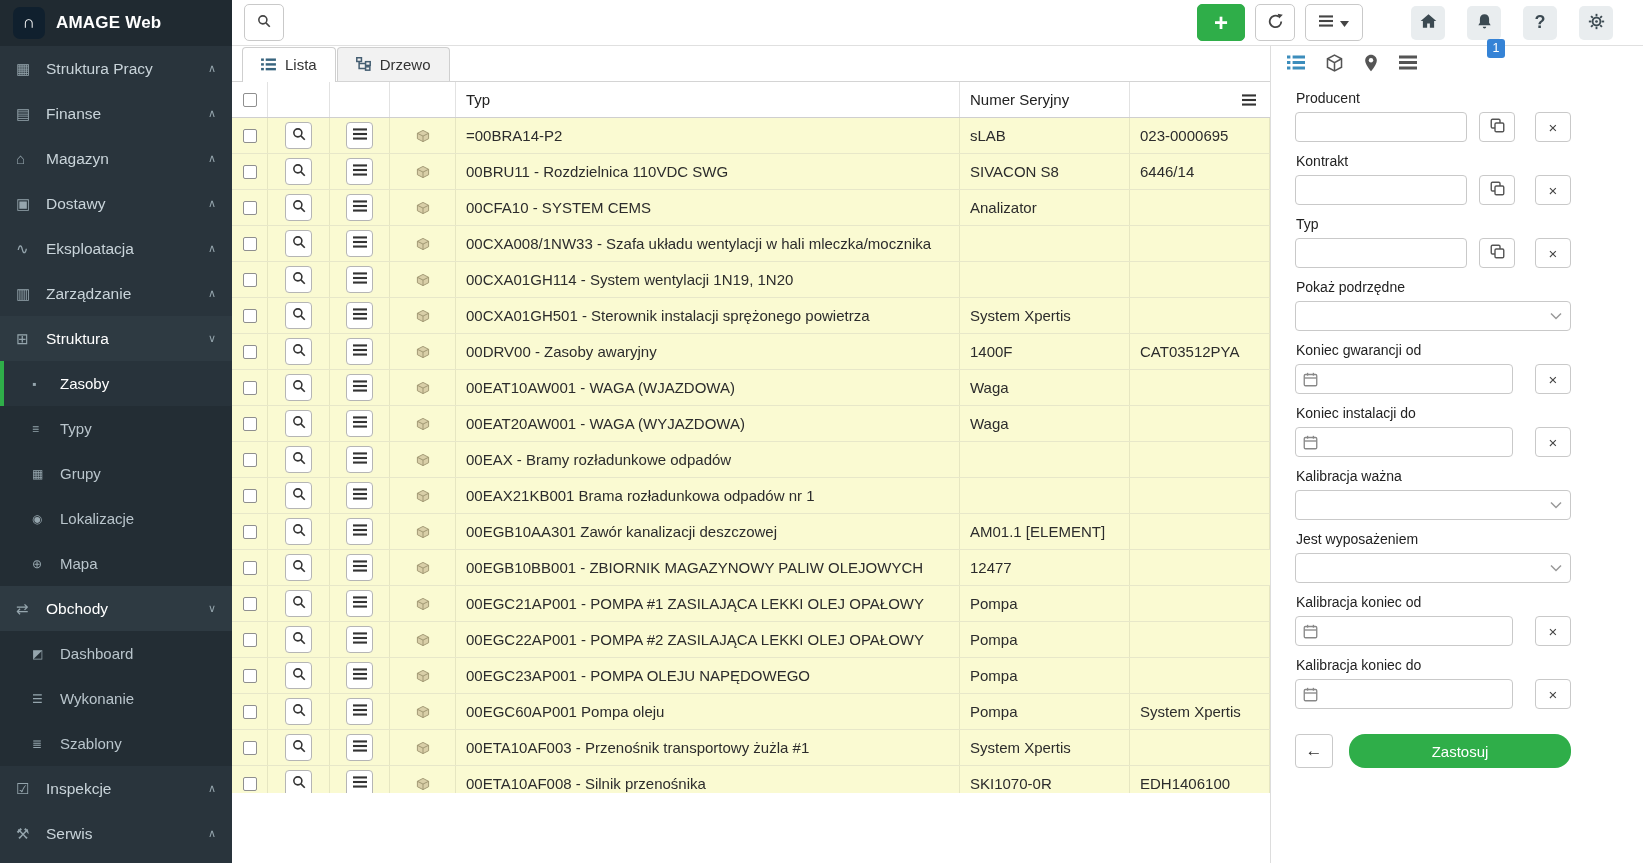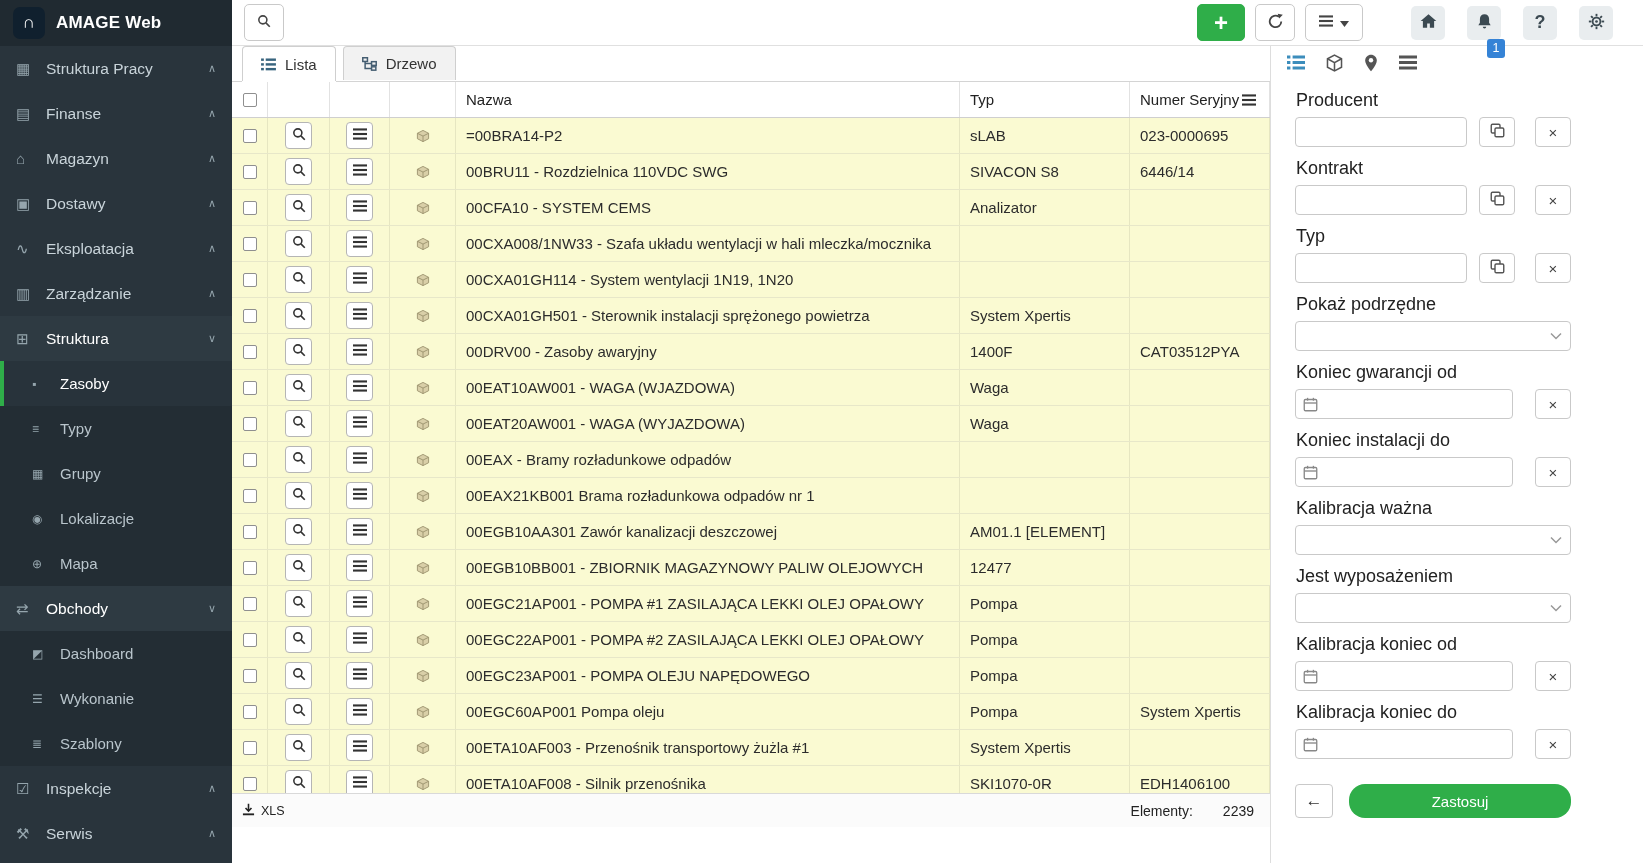--- a/index.html
+++ b/index.html
@@ -37,21 +37,21 @@
   .spacer{flex:1;}
   .tb-gap{width:16px;}
   .flat-btn{width:34px;height:34px;border:none;border-radius:5px;background:#e9edef;display:flex;align-items:center;justify-content:center;color:#3c4a52;cursor:pointer;position:relative;margin-left:12px;}
   .flat-btn .q{font-size:18px;font-weight:bold;}
   .badge{position:absolute;right:-4px;bottom:-18px;min-width:18px;height:19px;background:var(--badge);color:#fff;font-size:12.5px;display:flex;align-items:center;justify-content:center;border-radius:3px;padding:0 4px;z-index:30;}
 
   .content{display:flex;height:817px;}
   .list-area{flex:1;display:flex;flex-direction:column;min-width:0;overflow:hidden;}
 
   
-  .tabs{height:36px;display:flex;align-items:flex-start;border-bottom:1px solid #d4d4d4;padding-left:10px;gap:7px;background:#fff;}
+  .tabs{height:36px;display:flex;align-items:center;border-bottom:1px solid #d4d4d4;padding-left:10px;gap:1px;background:#fff;}
   .tab{height:34px;display:flex;align-items:center;gap:9px;padding:0 18px;border:1px solid #cfcfcf;border-bottom:none;border-radius:4px 4px 0 0;font-size:15px;color:#333;background:#f2f2f2;cursor:pointer;}
   .tab.active{background:#fff;margin-bottom:-1px;height:35px;box-shadow:0 1px 0 #fff;}
   .tab-ic{display:flex;align-items:center;color:#455e72;}
   .tab.active .tab-ic{color:#38647e;}
 
   
   .table-wrap{height:711px;overflow:hidden;position:relative;}
   .tr{display:grid;grid-template-columns:var(--cols);height:36px;background:var(--row-yellow);border-bottom:1px solid #e7e7c9;}
   .tr.head{background:#fff;border-bottom:1px solid #cfcfcf;position:relative;}
   .td{height:100%;display:flex;align-items:center;padding:0 10px;border-right:1px solid rgba(0,0,0,0.08);overflow:hidden;white-space:nowrap;font-size:15px;color:#2c2c2c;}
@@ -68,21 +68,21 @@
   .elements-label{margin-left:auto;font-size:14px;color:#222;}
   .elements-count{margin-left:30px;margin-right:6px;font-size:14px;color:#222;}
 
   
   .filter-panel{width:373px;flex-shrink:0;border-left:1px solid #ddd;background:#fff;display:flex;flex-direction:column;}
   .view-switcher{height:36px;display:flex;align-items:center;gap:21px;padding-left:16px;flex-shrink:0;}
   .vs-btn{background:none;border:none;color:#555;display:flex;align-items:center;cursor:pointer;}
   .vs-btn.active{color:var(--blue);}
   .filters{padding:8px 0 0 24px;}
   .f-field{margin-bottom:11px;width:276px;}
-  .f-label{font-size:18px;color:#222;margin:0 0 6px 1px;}
+  .f-label{font-size:14px;color:#222;margin:0 0 6px 1px;}
   .f-row{display:flex;align-items:center;height:30px;}
   .f-input{width:172px;height:30px;border:1px solid #c9c9c9;border-radius:4px;padding:0 8px;font-size:14px;color:#333;outline:none;}
   .icon-btn{width:36px;height:30px;margin-left:12px;border:1px solid #c9c9c9;border-radius:4px;background:#fff;color:#555;display:flex;align-items:center;justify-content:center;cursor:pointer;font-size:15px;}
   .icon-btn.clear{margin-left:auto;color:#444;}
   .f-select{width:276px;height:30px;border:1px solid #c9c9c9;border-radius:4px;background:#fff;position:relative;cursor:pointer;}
   .sel-chev{position:absolute;right:8px;top:50%;transform:translateY(-50%);display:flex;color:#999;}
   .f-date{width:218px;height:30px;border:1px solid #c9c9c9;border-radius:4px;background:#fff;display:flex;align-items:center;padding-left:7px;gap:6px;color:#888;}
   .date-inp{border:none;outline:none;flex:1;min-width:0;height:100%;font-size:14px;color:#333;background:transparent;}
   .filter-actions{margin:14px 0 0 24px;width:276px;display:flex;gap:16px;}
   .back-btn{width:38px;height:34px;border:1px solid #c9c9c9;border-radius:4px;background:#fff;color:#333;font-size:17px;display:flex;align-items:center;justify-content:center;cursor:pointer;}
@@ -286,21 +286,20 @@
           </div>
 
         <div class="table-wrap">
           <div class="tr head">
             <div class="td center">
                 <span class="cb"></span>
               </div>
             <div class="td"></div>
             <div class="td"></div>
             <div class="td"></div>
-            <div class="td">Nazwa</div>
             <div class="td">Typ</div>
             <div class="td">Numer Seryjny</div>
             <span class="col-menu ic"><svg width="14" height="12" viewBox="0 0 14 12">
                   <rect width="14" height="2.1" y="0.4" fill="currentColor"></rect>
                   <rect width="14" height="2.1" y="4.95" fill="currentColor"></rect>
                   <rect width="14" height="2.1" y="9.5" fill="currentColor"></rect>
                 </svg></span>
           </div>
           <div id="rows">
               <div class="tr">
@@ -925,31 +924,20 @@
                     </svg>
                   </span>
                 </div>
                 <div class="td">00ETA10AF008 - Silnik przenośnika</div>
                 <div class="td">SKI1070-0R</div>
                 <div class="td">EDH1406100</div>
               </div>
             </div>
         </div>
 
-        <div class="list-footer">
-          <button class="xls-btn">
-            <span class="ic"><svg width="13" height="13" viewBox="0 0 14 14">
-                  <path d="M7 0.8v7.4M3.8 5.4 7 8.8l3.2-3.4" fill="none" stroke="currentColor" stroke-width="1.7"></path>
-                  <rect x="1" y="11.2" width="12" height="2" fill="currentColor"></rect>
-                </svg></span>
-            <span>XLS</span>
-          </button>
-          <span class="elements-label">Elementy:</span>
-          <span class="elements-count">2239</span>
-        </div>
       </div>
 
       <aside class="filter-panel">
         <div class="view-switcher" id="view-switcher">
             <button class="vs-btn active">
               <span><svg width="18" height="15" viewBox="0 0 18 15">
                   <g fill="currentColor">
                     <rect x="0" y="0.5" width="3.4" height="3"></rect>
                     <rect x="5.6" y="0.5" width="12.4" height="3"></rect>
                     <rect x="0" y="6" width="3.4" height="3"></rect>

